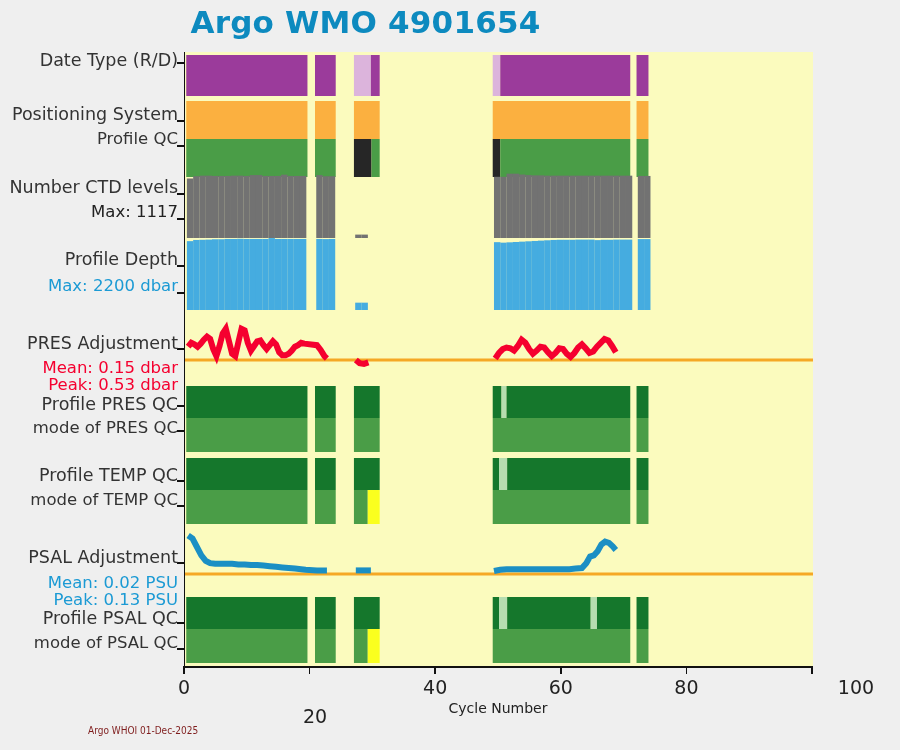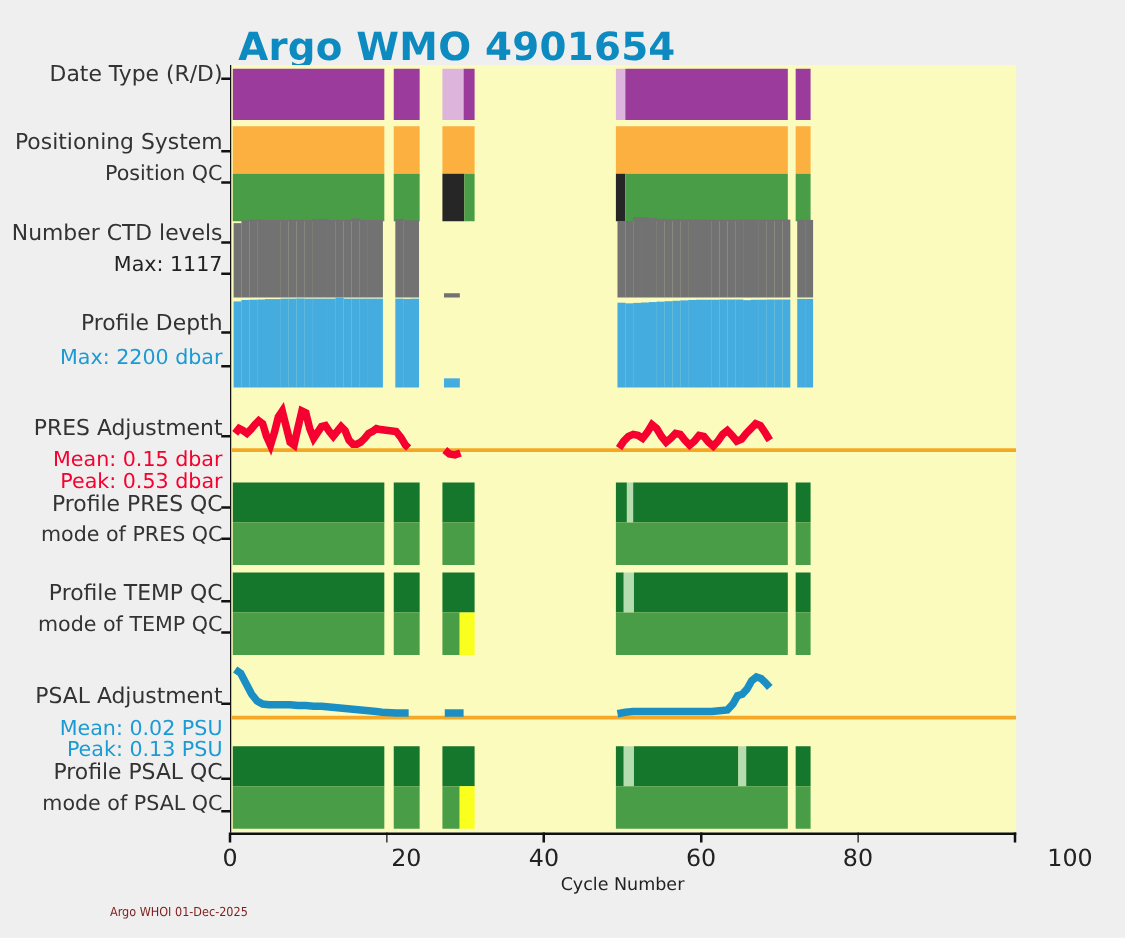--- a/index.html
+++ b/index.html
@@ -5,21 +5,21 @@
   html,body{margin:0;padding:0;}
   body{
     width:900px;height:750px;background:#efefef;
     font-family:"DejaVu Sans","Liberation Sans",sans-serif;
     overflow:hidden;position:relative;
   }
   #root{position:absolute;left:0;top:0;width:900px;height:750px;}
 
   
   .title{
-    position:absolute;left:0;top:20px;width:731px;text-align:center;
+    position:absolute;left:0;top:4px;width:731px;text-align:center;
     font-size:31px;font-weight:bold;color:#0d8abf;letter-spacing:.2px;
   }
 
   
   .plot{
     position:absolute;left:184px;top:52px;width:628px;height:614px;
     background:#fbfbbe;border-left:1.6px solid #111;
     box-sizing:content-box;
   }
   .plot-frame-bottom{
@@ -229,21 +229,21 @@
           <rect x="451.53200000000004" y="577" width="11.93199999999996" height="34" fill="#4a9d47"></rect>
         </svg>
     </div>
   </div>
   <div class="plot-frame-bottom"></div>
 
   <div id="xaxis-holder">
       <div class="xtick" style="left: 183.2px;"></div>
       <div class="xticklabel" style="left: 184px;">0</div>
       <div class="xtick" style="left: 308.8px;"></div>
-      <div class="xticklabel" style="left: 325px;">20</div>
+      <div class="xticklabel" style="left: 315px; margin-top: 29px;">20</div>
       <div class="xtick" style="left: 434.4px;"></div>
       <div class="xticklabel" style="left: 435.2px;">40</div>
       <div class="xtick" style="left: 560px;"></div>
       <div class="xticklabel" style="left: 560.8px;">60</div>
       <div class="xtick" style="left: 685.6px;"></div>
       <div class="xticklabel" style="left: 686.4px;">80</div>
       <div class="xtick" style="left: 811.2px;"></div>
       <div class="xticklabel" style="left: 812px; margin-left: 44px;">100</div>
     </div>
   <div id="yticks-holder">
@@ -263,21 +263,21 @@
       <div class="ytick" style="top: 622px;"></div>
       <div class="ytick" style="top: 648px;"></div>
     </div>
 
   <div class="xaxis-title">Cycle Number</div>
   <div class="footer">Argo WHOI 01-Dec-2025</div>
 
   <div class="rowlabel" style="top:52px">Date Type (R/D)</div>
 
   <div class="rowlabel" style="top:106px">Positioning System</div>
-  <div class="rowlabel sub" style="top:131px">Position QC</div>
+  <div class="rowlabel sub" style="top:131px">Profile QC</div>
 
   <div class="rowlabel" style="top:179px">Number CTD levels</div>
   <div class="rowlabel sub c-dark" style="top:204px">Max: 1117</div>
 
   <div class="rowlabel" style="top:251px">Profile Depth</div>
   <div class="rowlabel sub c-blue" style="top:278px">Max: 2200 dbar</div>
 
   <div class="rowlabel" style="top:335px">PRES Adjustment</div>
   <div class="rowlabel sub c-red" style="top:360px">Mean: 0.15 dbar</div>
   <div class="rowlabel sub c-red" style="top:377px">Peak: 0.53 dbar</div>

